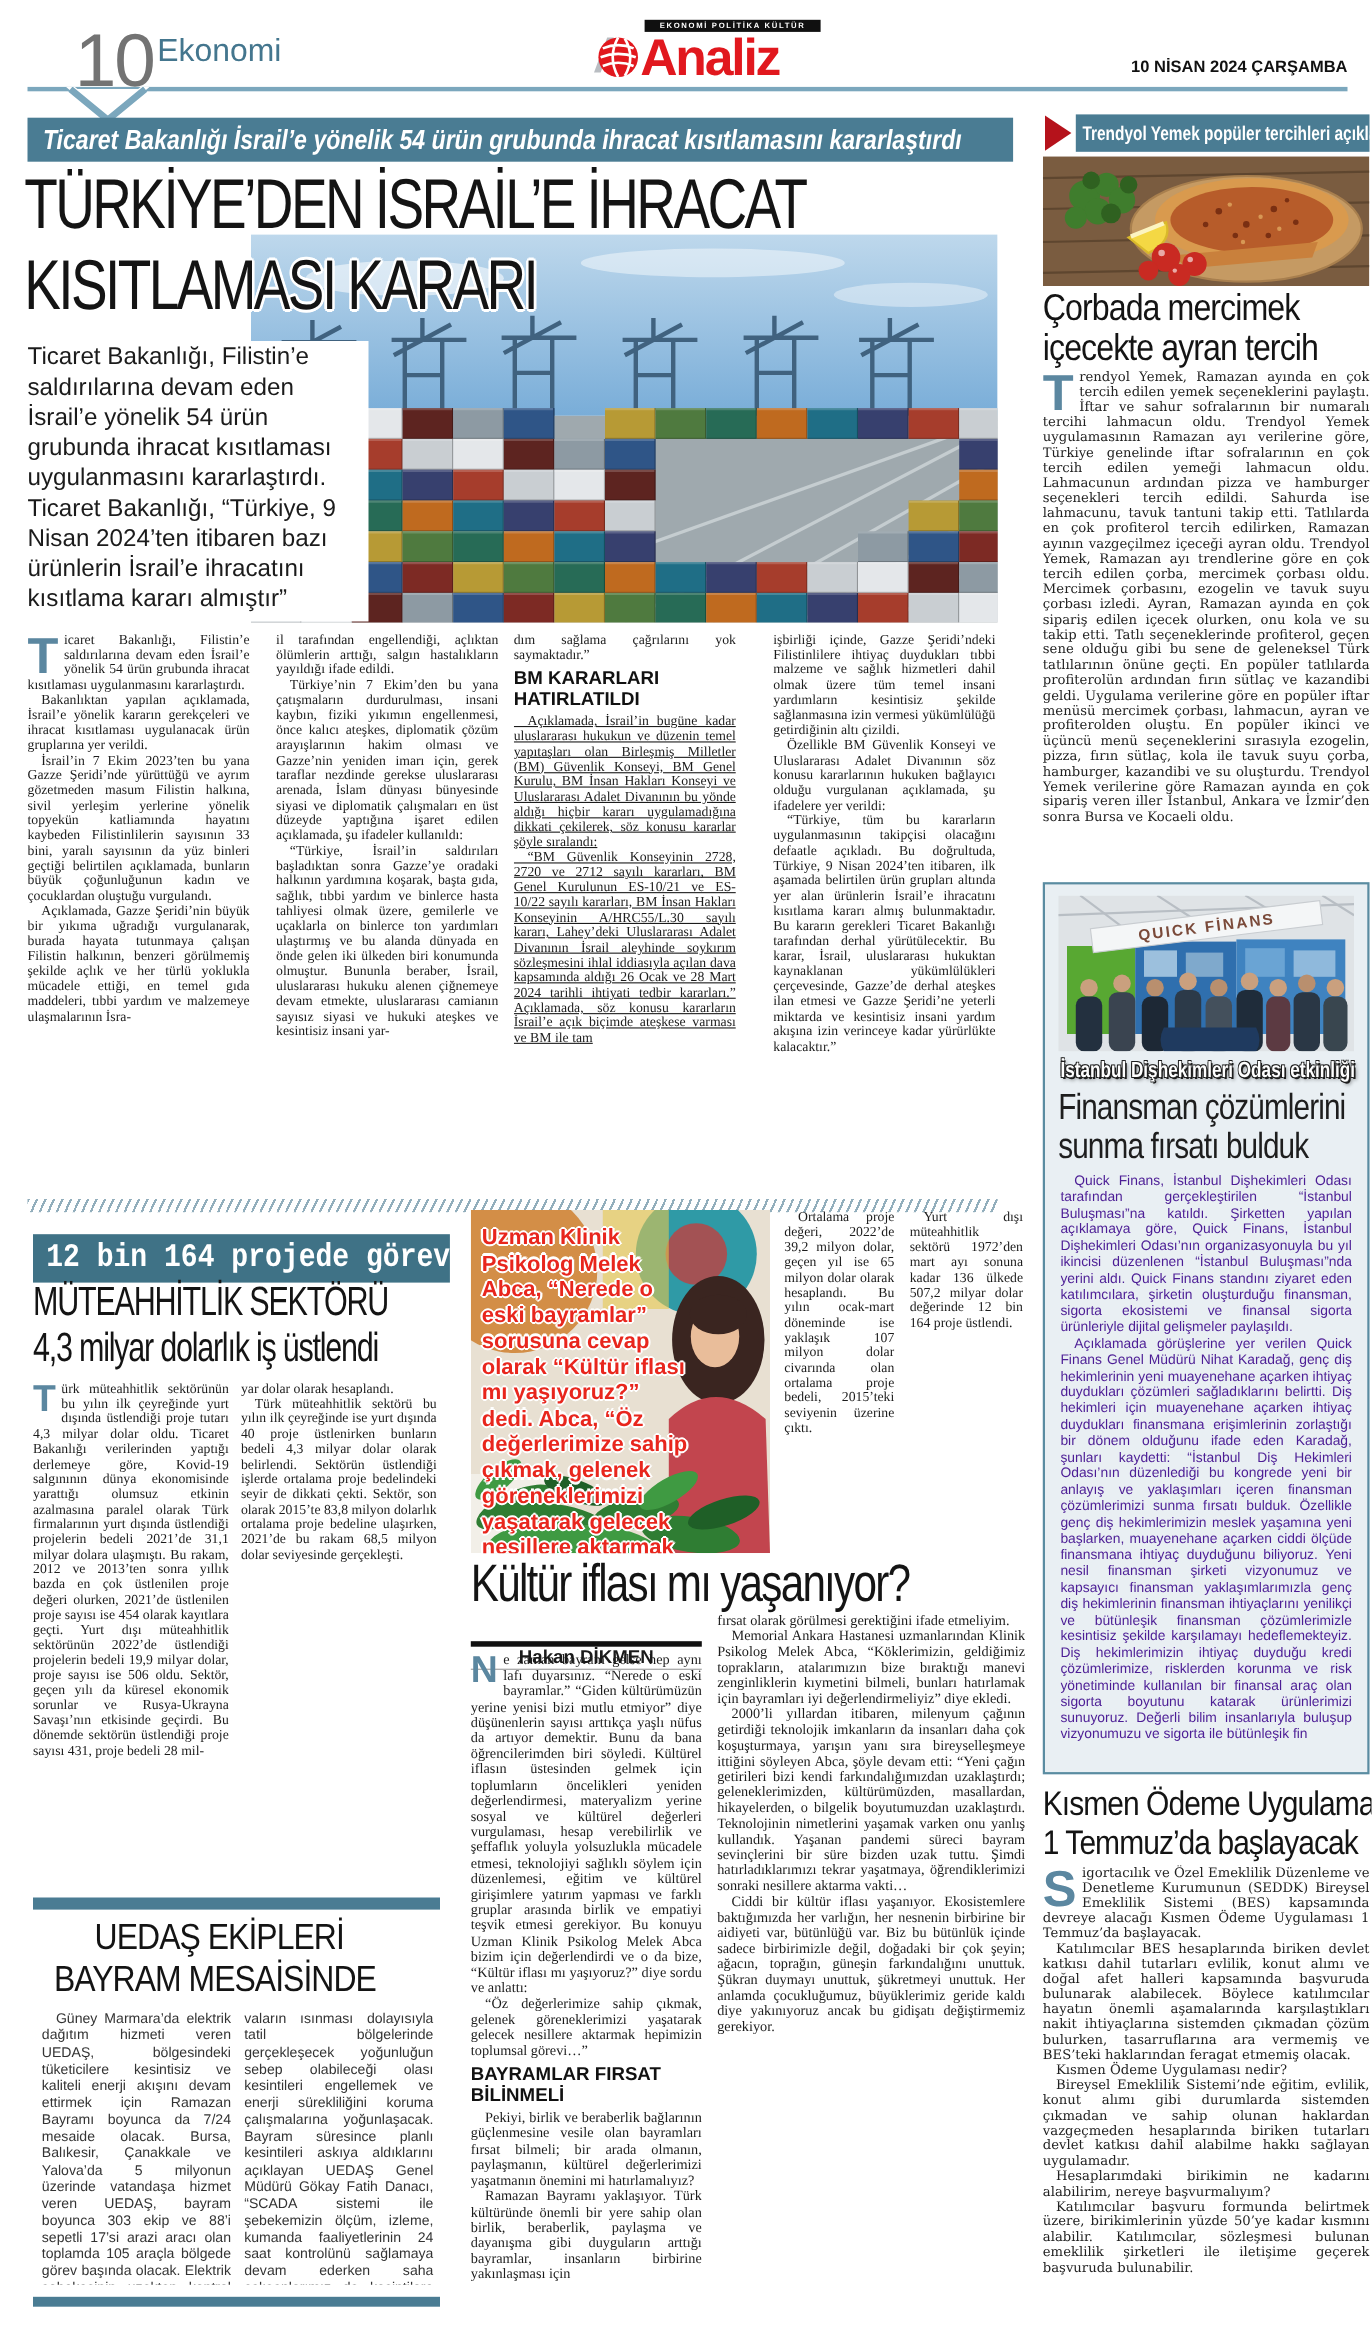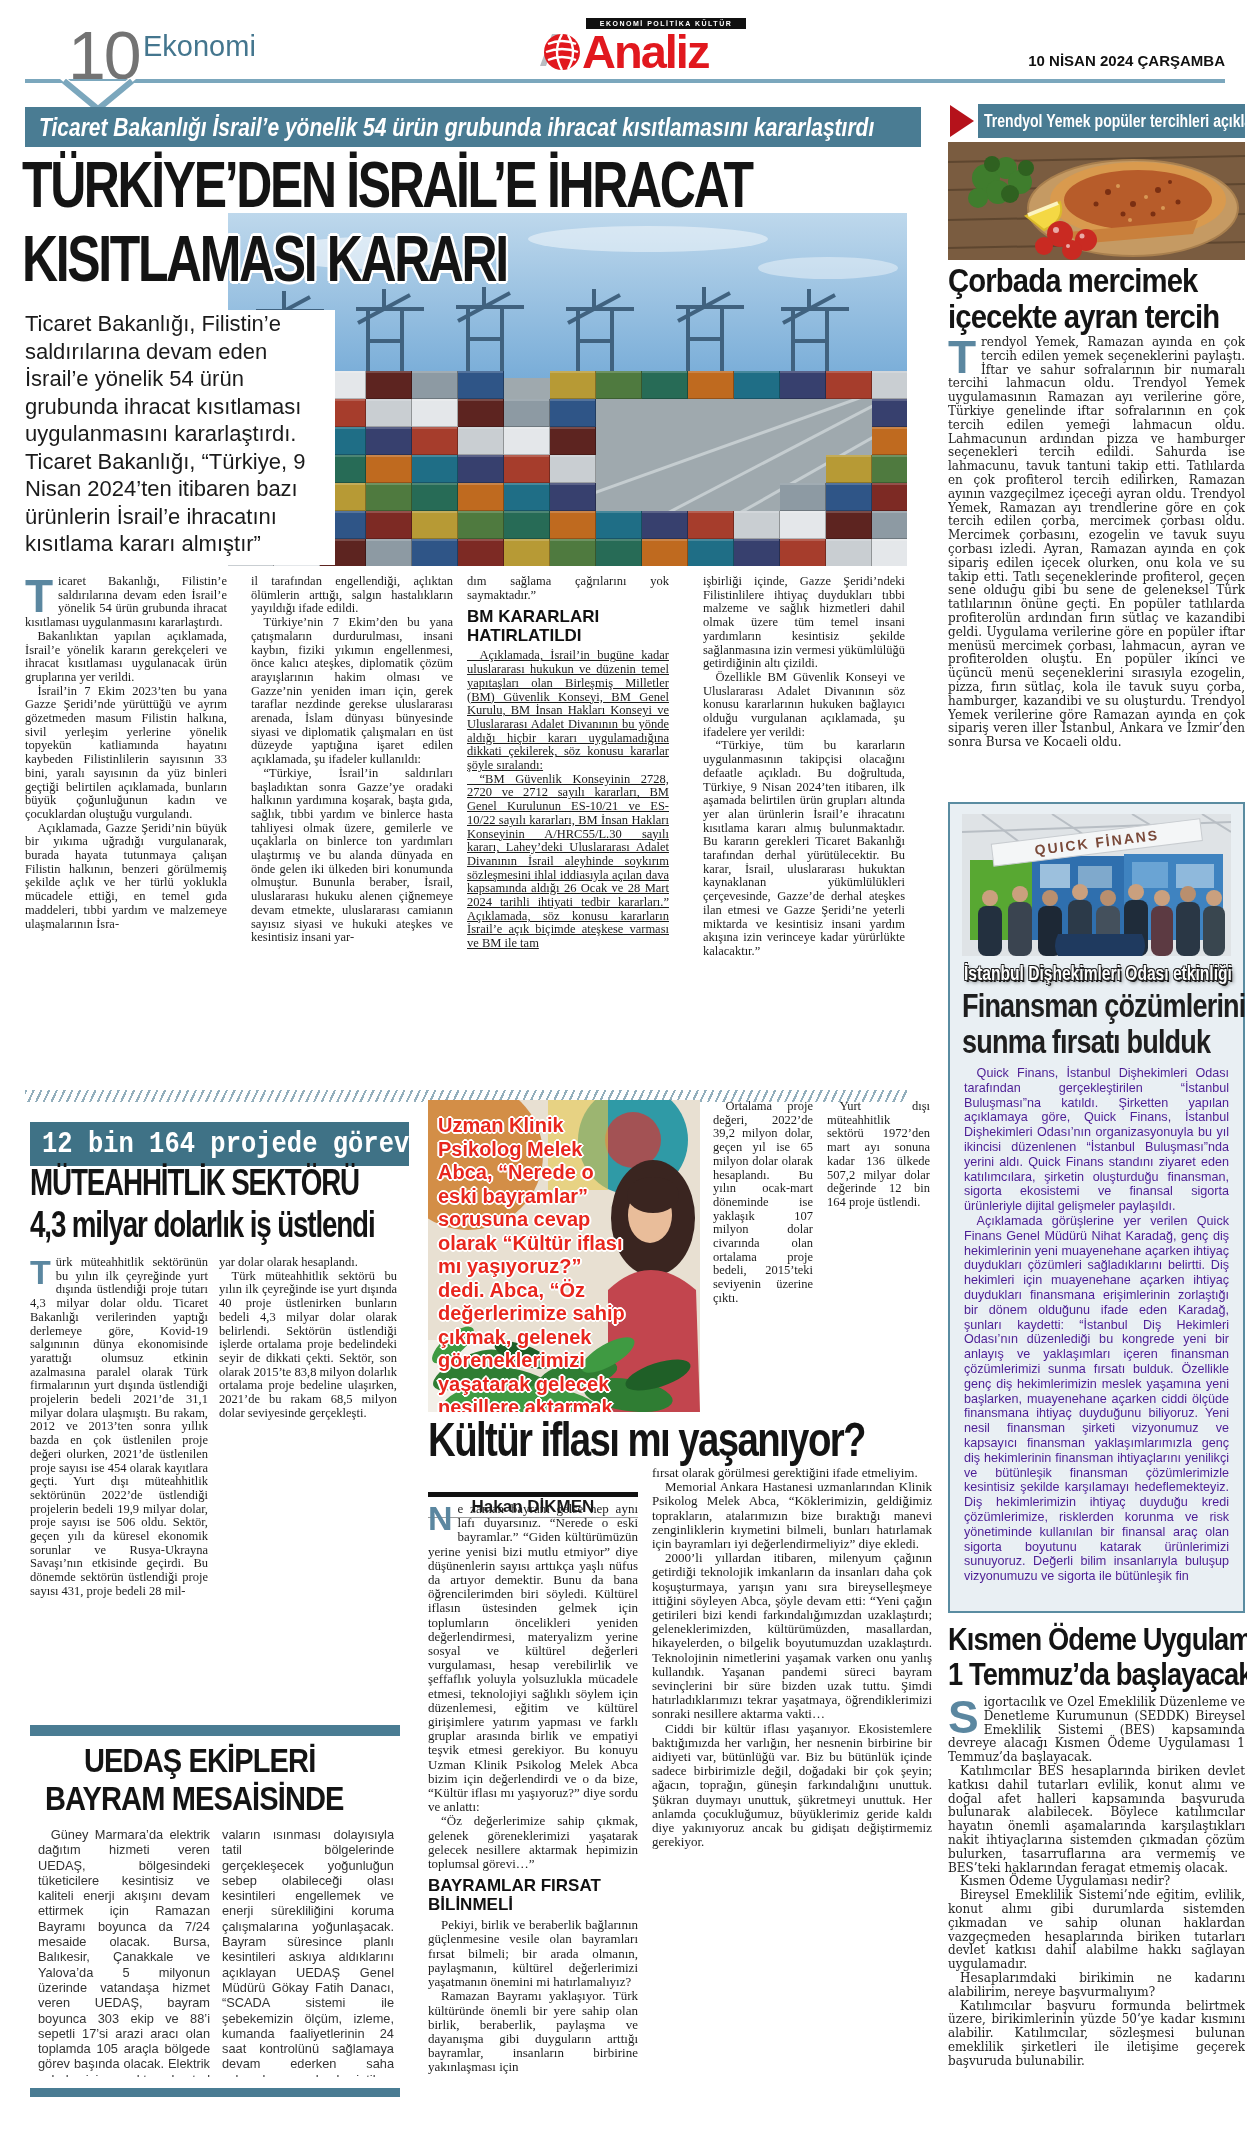--- a/index.html
+++ b/index.html
@@ -10,21 +10,21 @@
   .pagenum{font-size:68px;color:#737373;letter-spacing:-2px;}
   .section{font-size:29px;color:#44768e;}
   .date{font-size:15px;font-weight:bold;color:#111;}
   .logotag{background:#101010;color:#fff;font-size:7px;font-weight:bold;letter-spacing:1.5px;
            padding:2px 10px;text-align:center;}
   .logoname{font-size:47px;font-weight:800;color:#e1181e;letter-spacing:-2px;line-height:44px;}
   .hrule{background:#7ba7bd;height:4px;}
   
   .kicker{background:#4a7c93;color:#fff;font-weight:bold;overflow:hidden;}
   .kick-in{display:inline-block;transform-origin:0 50%;white-space:nowrap;}
-  .hl{font-weight:bold;color:#141414;white-space:nowrap;}
+  .hl{font-weight:normal;color:#141414;white-space:nowrap;}
   .hl span{display:inline-block;transform-origin:0 0;}
   .halo{text-shadow:-3px 0 0 #fff,3px 0 0 #fff,0 -3px 0 #fff,0 3px 0 #fff,
         -2px -2px 0 #fff,2px 2px 0 #fff,-2px 2px 0 #fff,2px -2px 0 #fff;}
   
   .col{overflow:hidden;text-align:justify;white-space:pre-line;}
   .serif{font-family:"Liberation Serif",serif;font-size:12.5px;line-height:13.7px;color:#1c1c1c;}
   .dserif{font-family:"DejaVu Serif",serif;font-size:12px;line-height:13.8px;color:#222;}
   .sansb{font-size:12.6px;line-height:14.8px;color:#4c1d95;}
   .uedasb{font-size:12.8px;line-height:15.3px;color:#333;}
   .lede{font-size:22px;line-height:27.5px;color:#1b1b1b;background:#fff;text-align:left;}

